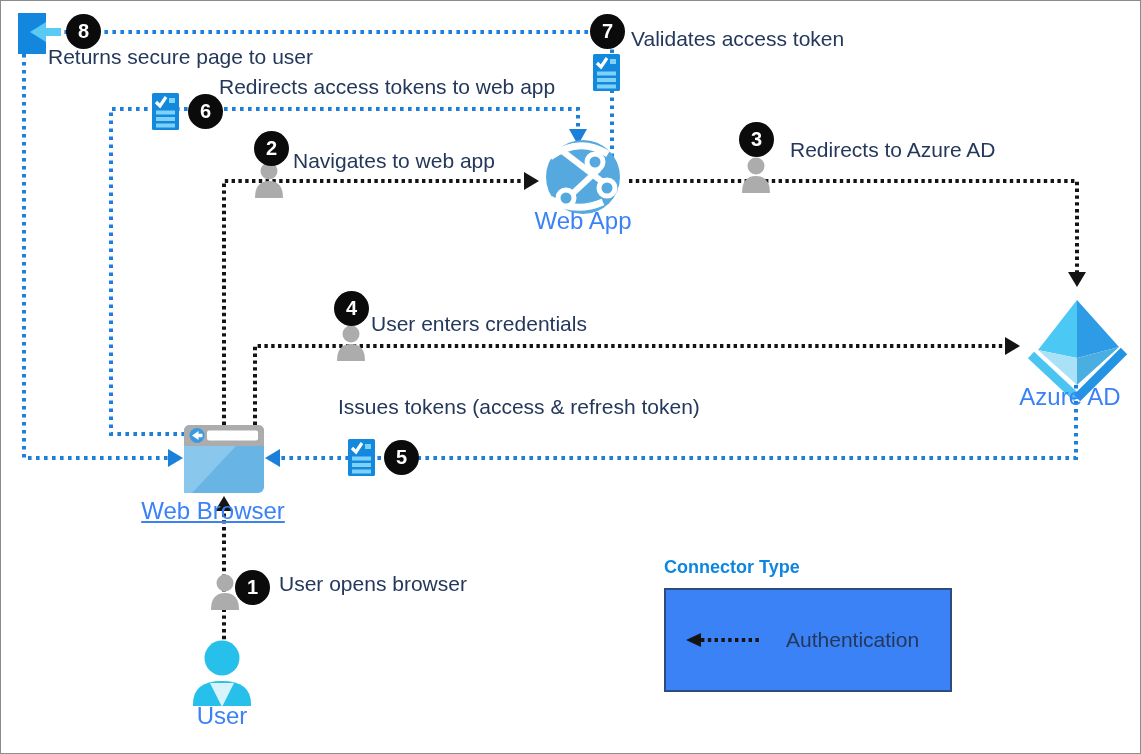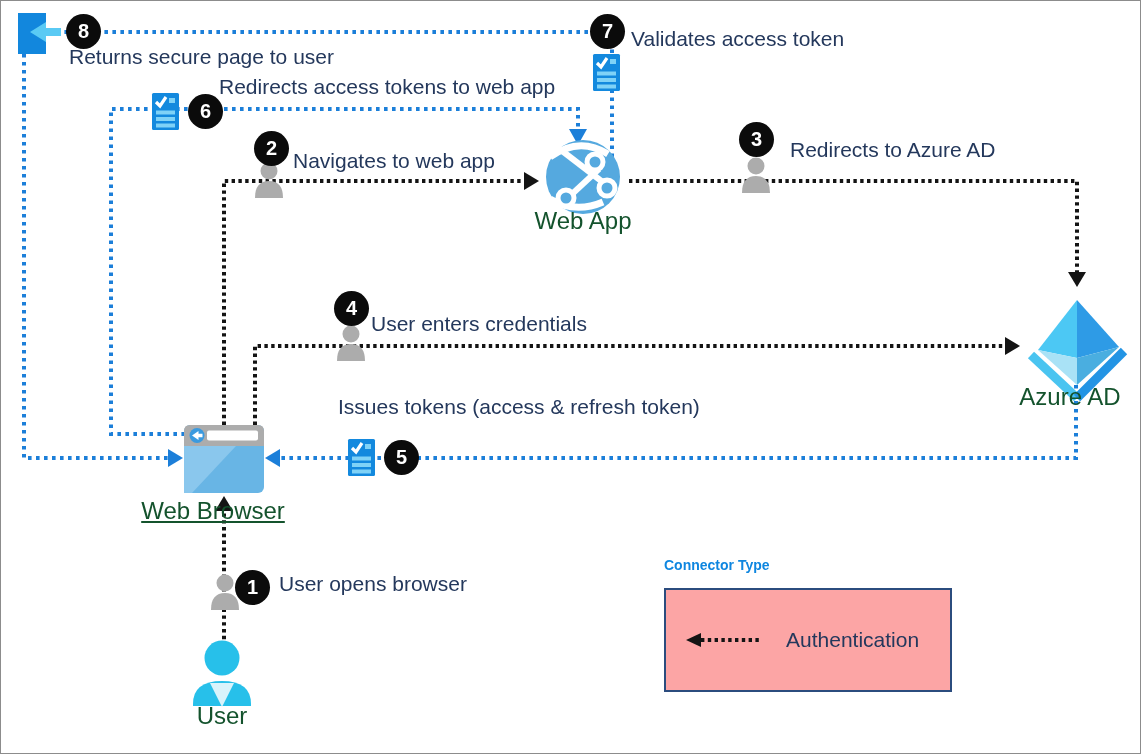--- a/index.html
+++ b/index.html
@@ -12,30 +12,30 @@
   .layer { position:absolute; left:0; top:0; width:1141px; height:754px; }
   .badge {
     position:absolute; width:35px; height:35px; border-radius:50%;
     background:#0b0b0b; color:#ffffff; font-size:20px; font-weight:bold;
     display:flex; align-items:center; justify-content:center; z-index:5;
   }
   .step-label {
     position:absolute; color:#24385c; font-size:21px; white-space:nowrap; z-index:4;
   }
   .node-label {
-    position:absolute; color:#14532d; font-size:24px; white-space:nowrap;
+    position:absolute; color:#3b82f6; font-size:24px; white-space:nowrap;
     transform:translateX(-50%); z-index:4;
   }
   .legend-title {
     position:absolute; left:663px; top:556px; color:#0e86e0;
-    font-size:14px; font-weight:bold; z-index:4;
+    font-size:18px; font-weight:bold; z-index:4;
   }
   .legend-box {
     position:absolute; left:663px; top:587px; width:288px; height:104px;
-    border:2px solid #2b4c7e; background:#fca5a5; z-index:4;
+    border:2px solid #2b4c7e; background:#3b82f6; z-index:4;
     display:flex; flex-direction:column; justify-content:center; gap:18px;
     padding-left:18px;
   }
   .legend-row { display:flex; align-items:center; gap:24px; }
   .legend-row .lbl { color:#24385c; font-size:21px; }
 </style>
 </head>
 <body>
 
 <div class="stage">
@@ -160,21 +160,21 @@
   <div class="badge" style="left:589px; top:13px;">7</div>
   <div class="badge" style="left:65px;  top:13px;">8</div>
 
   <div class="step-label" style="left:278px; top:571px;">User opens browser</div>
   <div class="step-label" style="left:292px; top:148px;">Navigates to web app</div>
   <div class="step-label" style="left:789px; top:137px;">Redirects to Azure AD</div>
   <div class="step-label" style="left:337px; top:394px;">Issues tokens (access &amp; refresh token)</div>
   <div class="step-label" style="left:370px; top:311px;">User enters credentials</div>
   <div class="step-label" style="left:218px; top:74px;">Redirects access tokens to web app</div>
   <div class="step-label" style="left:630px; top:26px;">Validates access token</div>
-  <div class="step-label" style="left:68px;  top:44px;">Returns secure page to user</div>
+  <div class="step-label" style="left:47px;  top:44px;">Returns secure page to user</div>
 
   <div class="node-label" style="left:582px;  top:206px;">Web App</div>
   <div class="node-label" style="left:1069px; top:382px;">Azure AD</div>
   <div class="node-label" style="left:212px;  top:496px;text-decoration:underline;">Web Browser</div>
   <div class="node-label" style="left:221px;  top:701px;">User</div>
 
   <div class="legend-title">Connector Type</div>
   <div class="legend-box">
     <div class="legend-row">
       <svg width="78" height="16">

